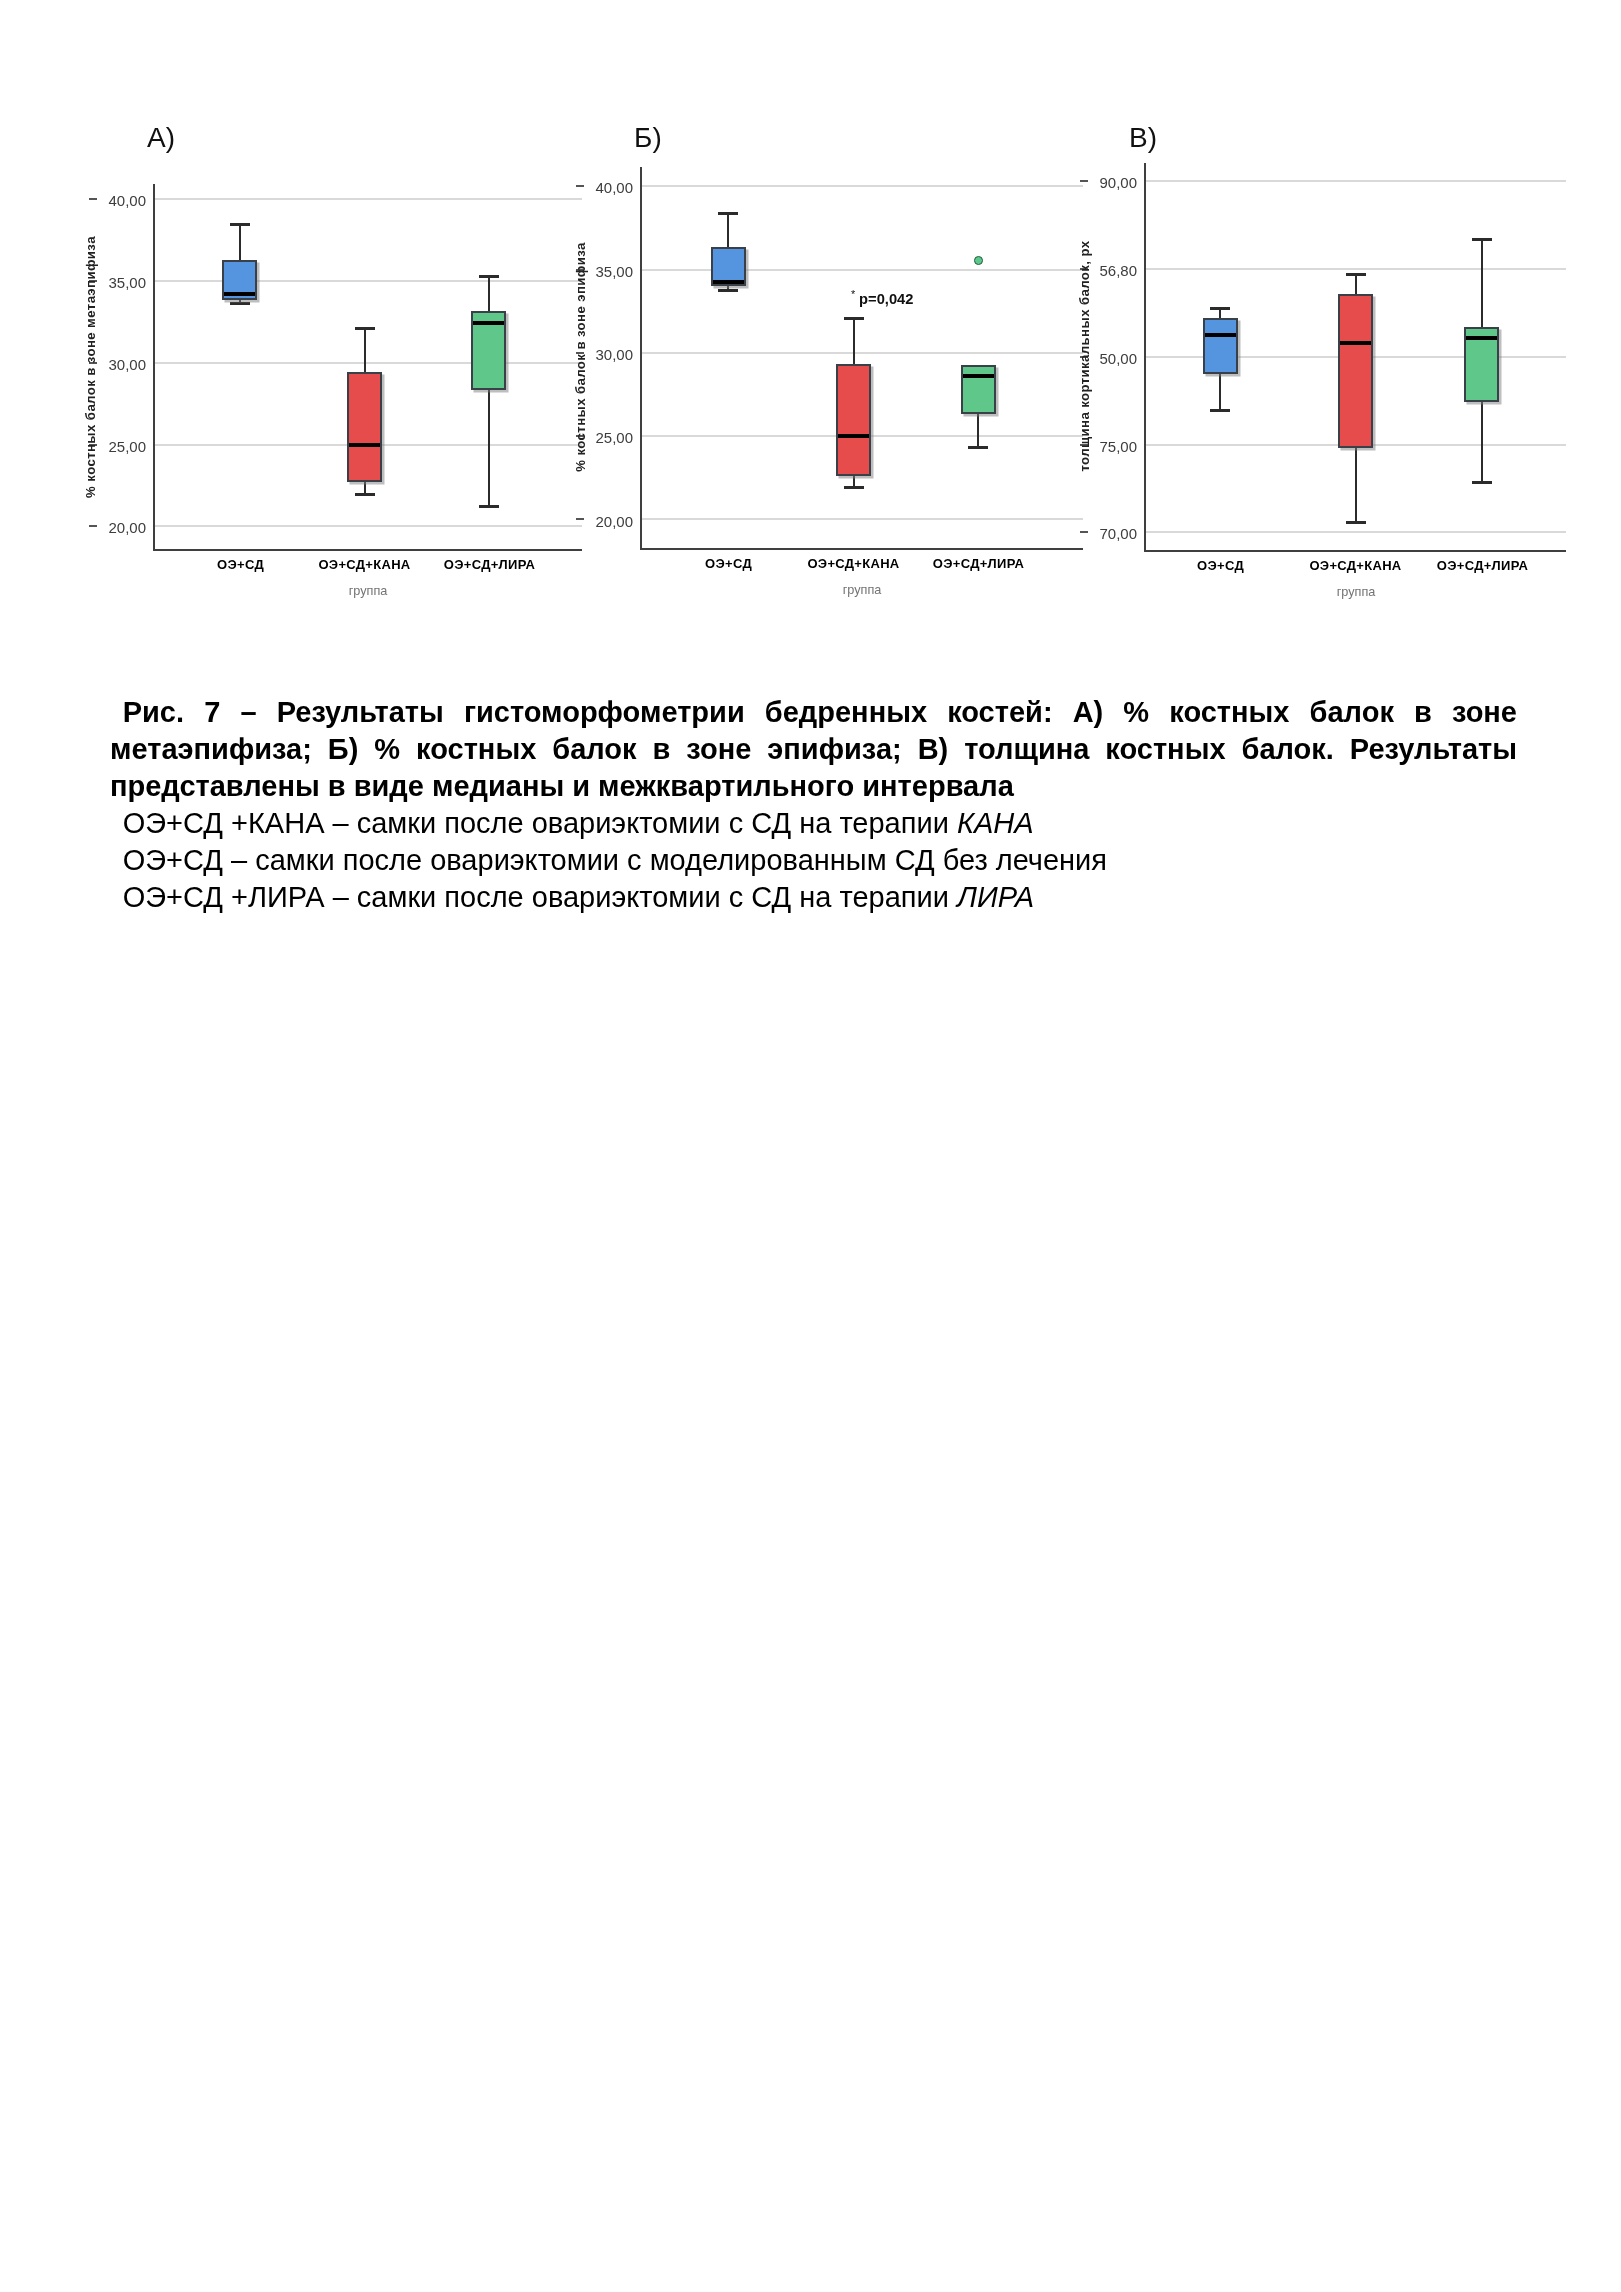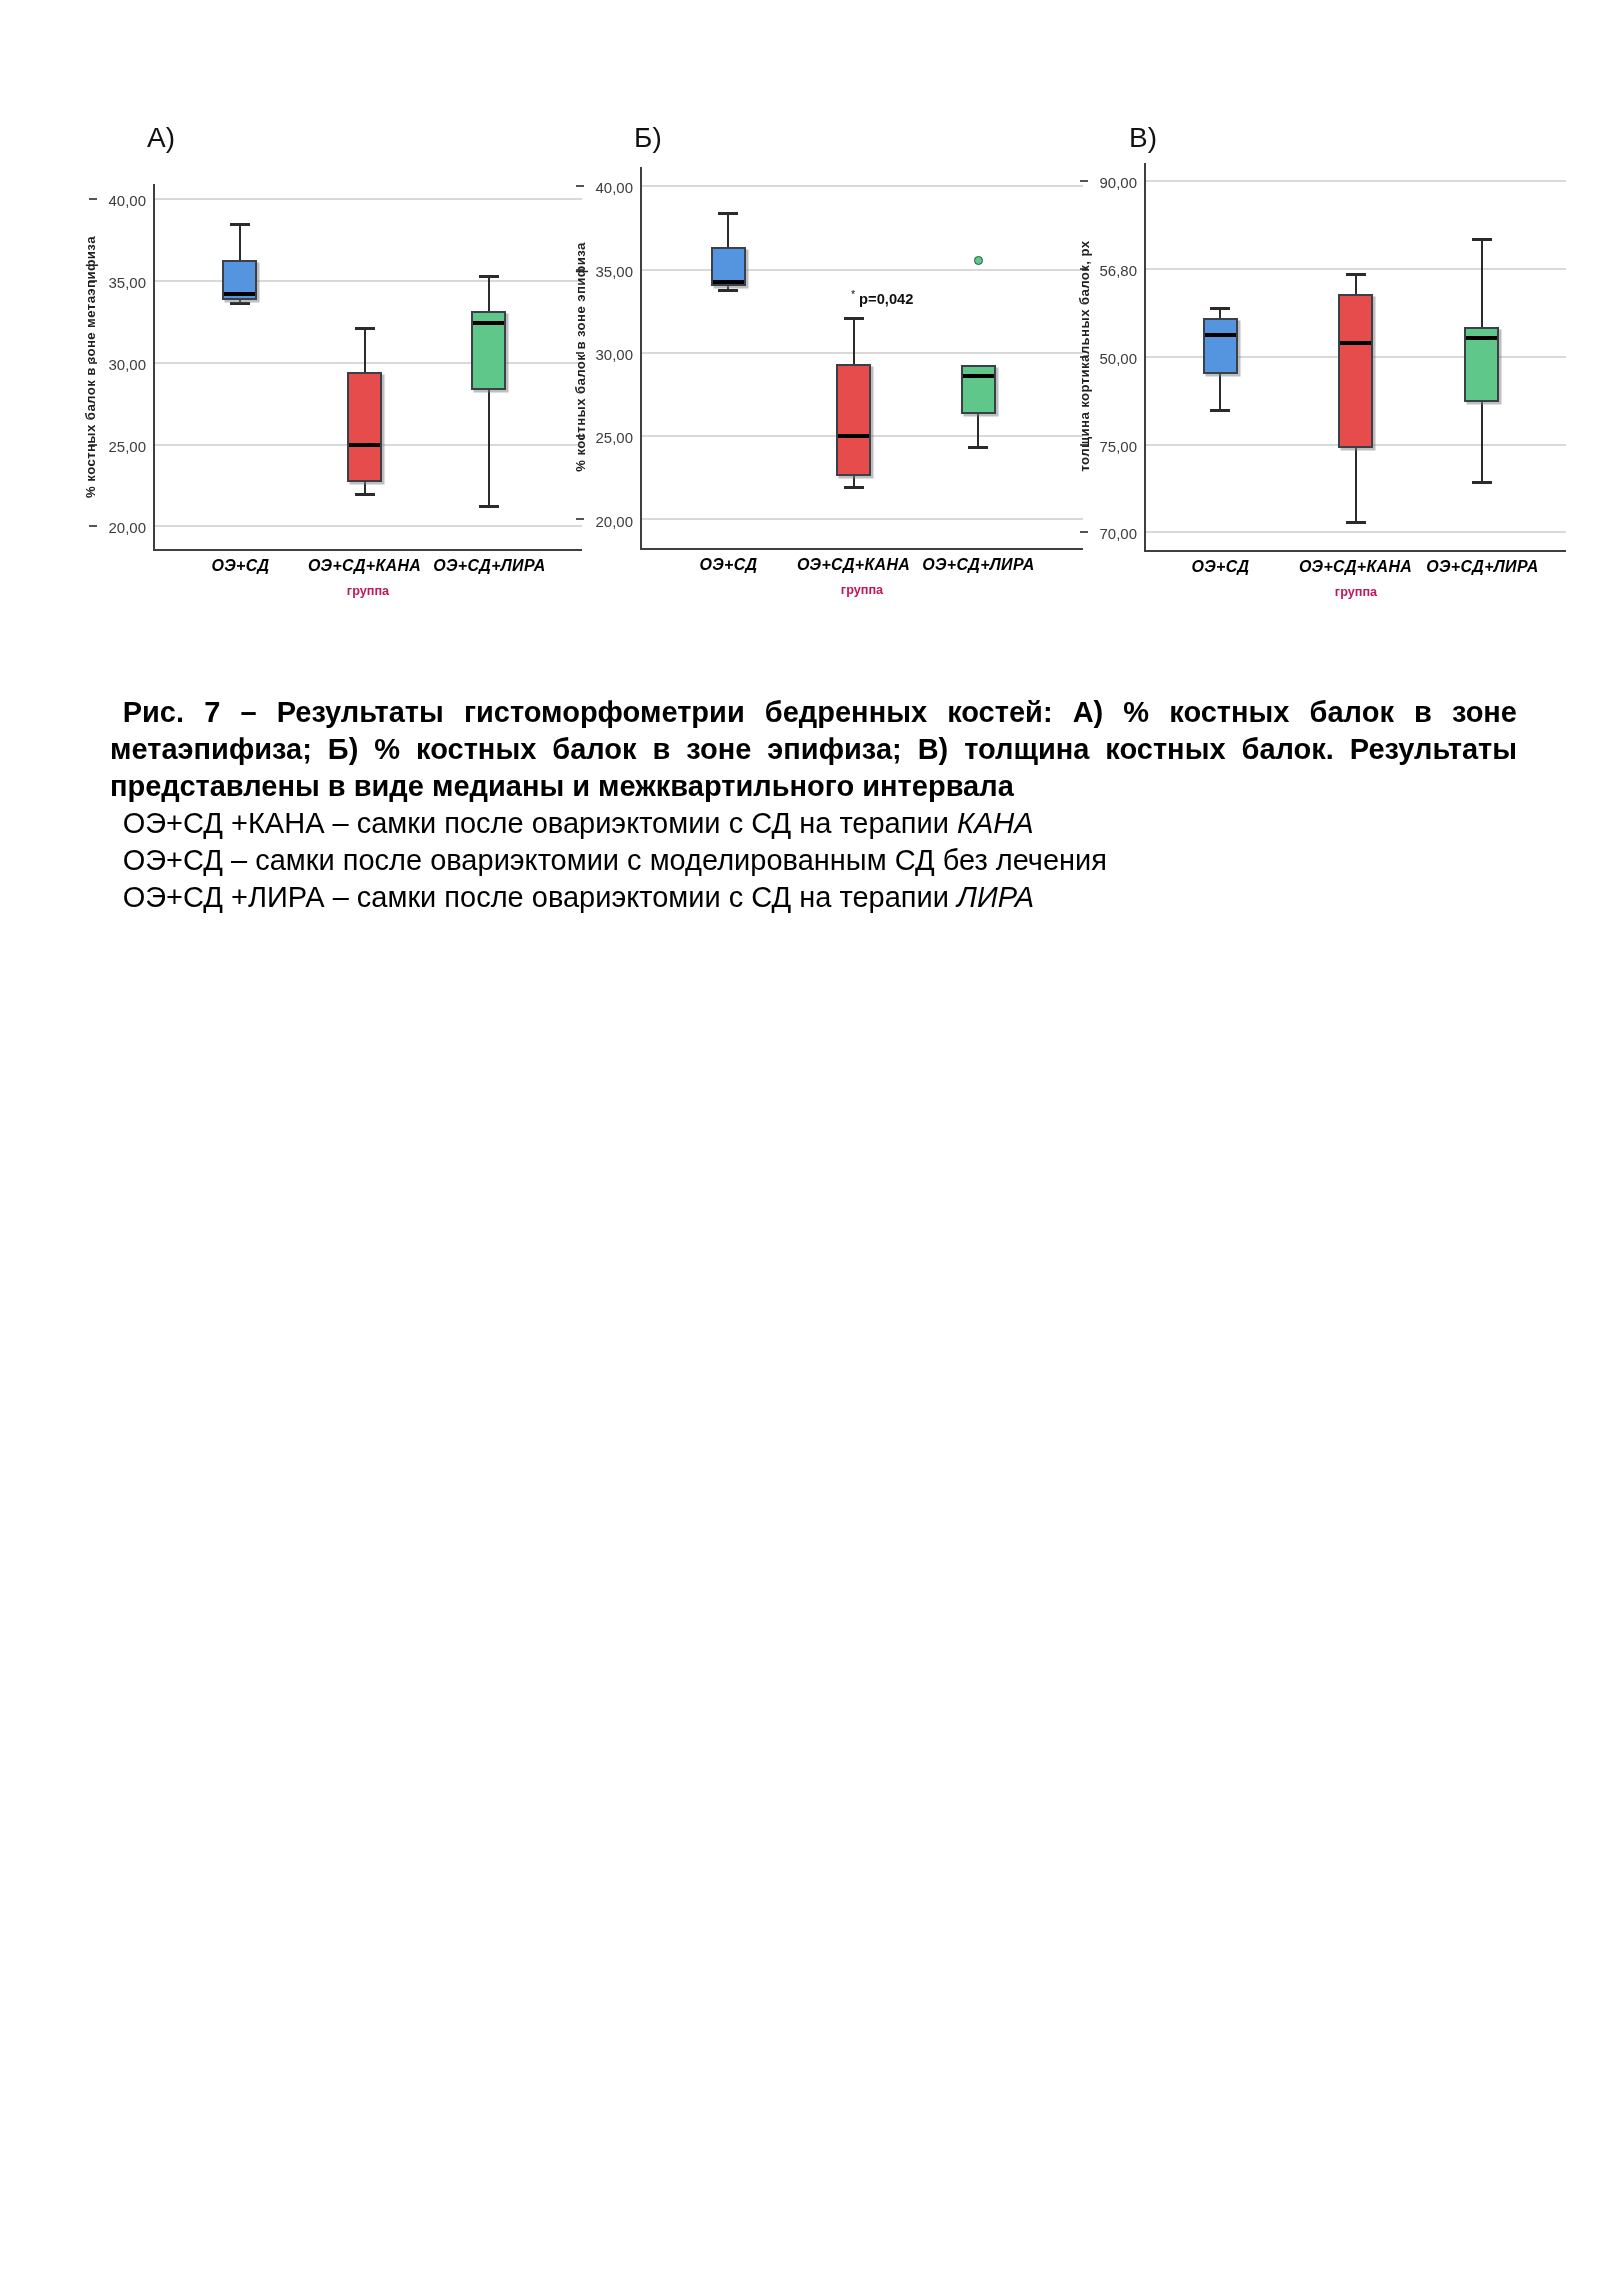--- a/index.html
+++ b/index.html
@@ -5,22 +5,22 @@
   html,body{margin:0;padding:0;background:#ffffff;}
   body{font-family:"Liberation Sans",sans-serif;}
   .page{position:relative;width:1621px;height:2293px;background:#ffffff;overflow:hidden;}
   .chart{position:absolute;left:0;top:0;width:1621px;height:627px;}
   .panel-label{position:absolute;font-size:28px;color:#111;font-weight:400;}
   .gridline{position:absolute;height:2px;background:#d9d9d9;}
   .axis-y{position:absolute;width:2px;background:#3f3f3f;}
   .axis-x{position:absolute;height:2px;background:#3f3f3f;}
   .ytick{position:absolute;width:49px;text-align:right;font-size:15px;color:#3d3d3d;}
   .ytick-dash{position:absolute;height:2px;width:7.8px;background:#555;}
-  .xcat{position:absolute;width:157px;text-align:center;font-size:16px;font-weight:700;color:#000;letter-spacing:0.3px;font-style:italic;}
-  .xtitle{position:absolute;transform:translateX(-50%);font-size:12.7px;font-weight:700;color:#be185d;}
+  .xcat{position:absolute;width:157px;text-align:center;font-size:13px;font-weight:700;color:#000;letter-spacing:0.3px;}
+  .xtitle{position:absolute;transform:translateX(-50%);font-size:12.7px;font-weight:400;color:#737373;}
   .ytitle{position:absolute;transform:translate(-50%,-50%) rotate(-90deg);white-space:nowrap;font-size:13.2px;font-weight:700;color:#222;letter-spacing:0.4px;}
   .whisker{position:absolute;width:2px;background:#2b2b2b;}
   .wcap{position:absolute;height:2.9px;background:#2b2b2b;}
   .bbox{position:absolute;box-sizing:border-box;border:2px solid #3a4047;box-shadow:2.5px 2.5px 0 rgba(125,125,125,.5);}
   .median{position:absolute;height:3.9px;background:#000;}
   .outlier{position:absolute;width:8.8px;height:8.8px;border-radius:50%;box-sizing:border-box;border:1.5px solid #1f5c3f;}
   .annotation{position:absolute;white-space:nowrap;font-size:14.7px;color:#111;text-align:center;}
   .annotation .star{font-size:10.8px;vertical-align:5.9px;font-weight:400;margin-right:3.9px;}
   .annotation .ptext{font-weight:700;}
   .caption{position:absolute;left:110px;top:694px;width:1407px;font-size:29px;line-height:37px;color:#000;}

